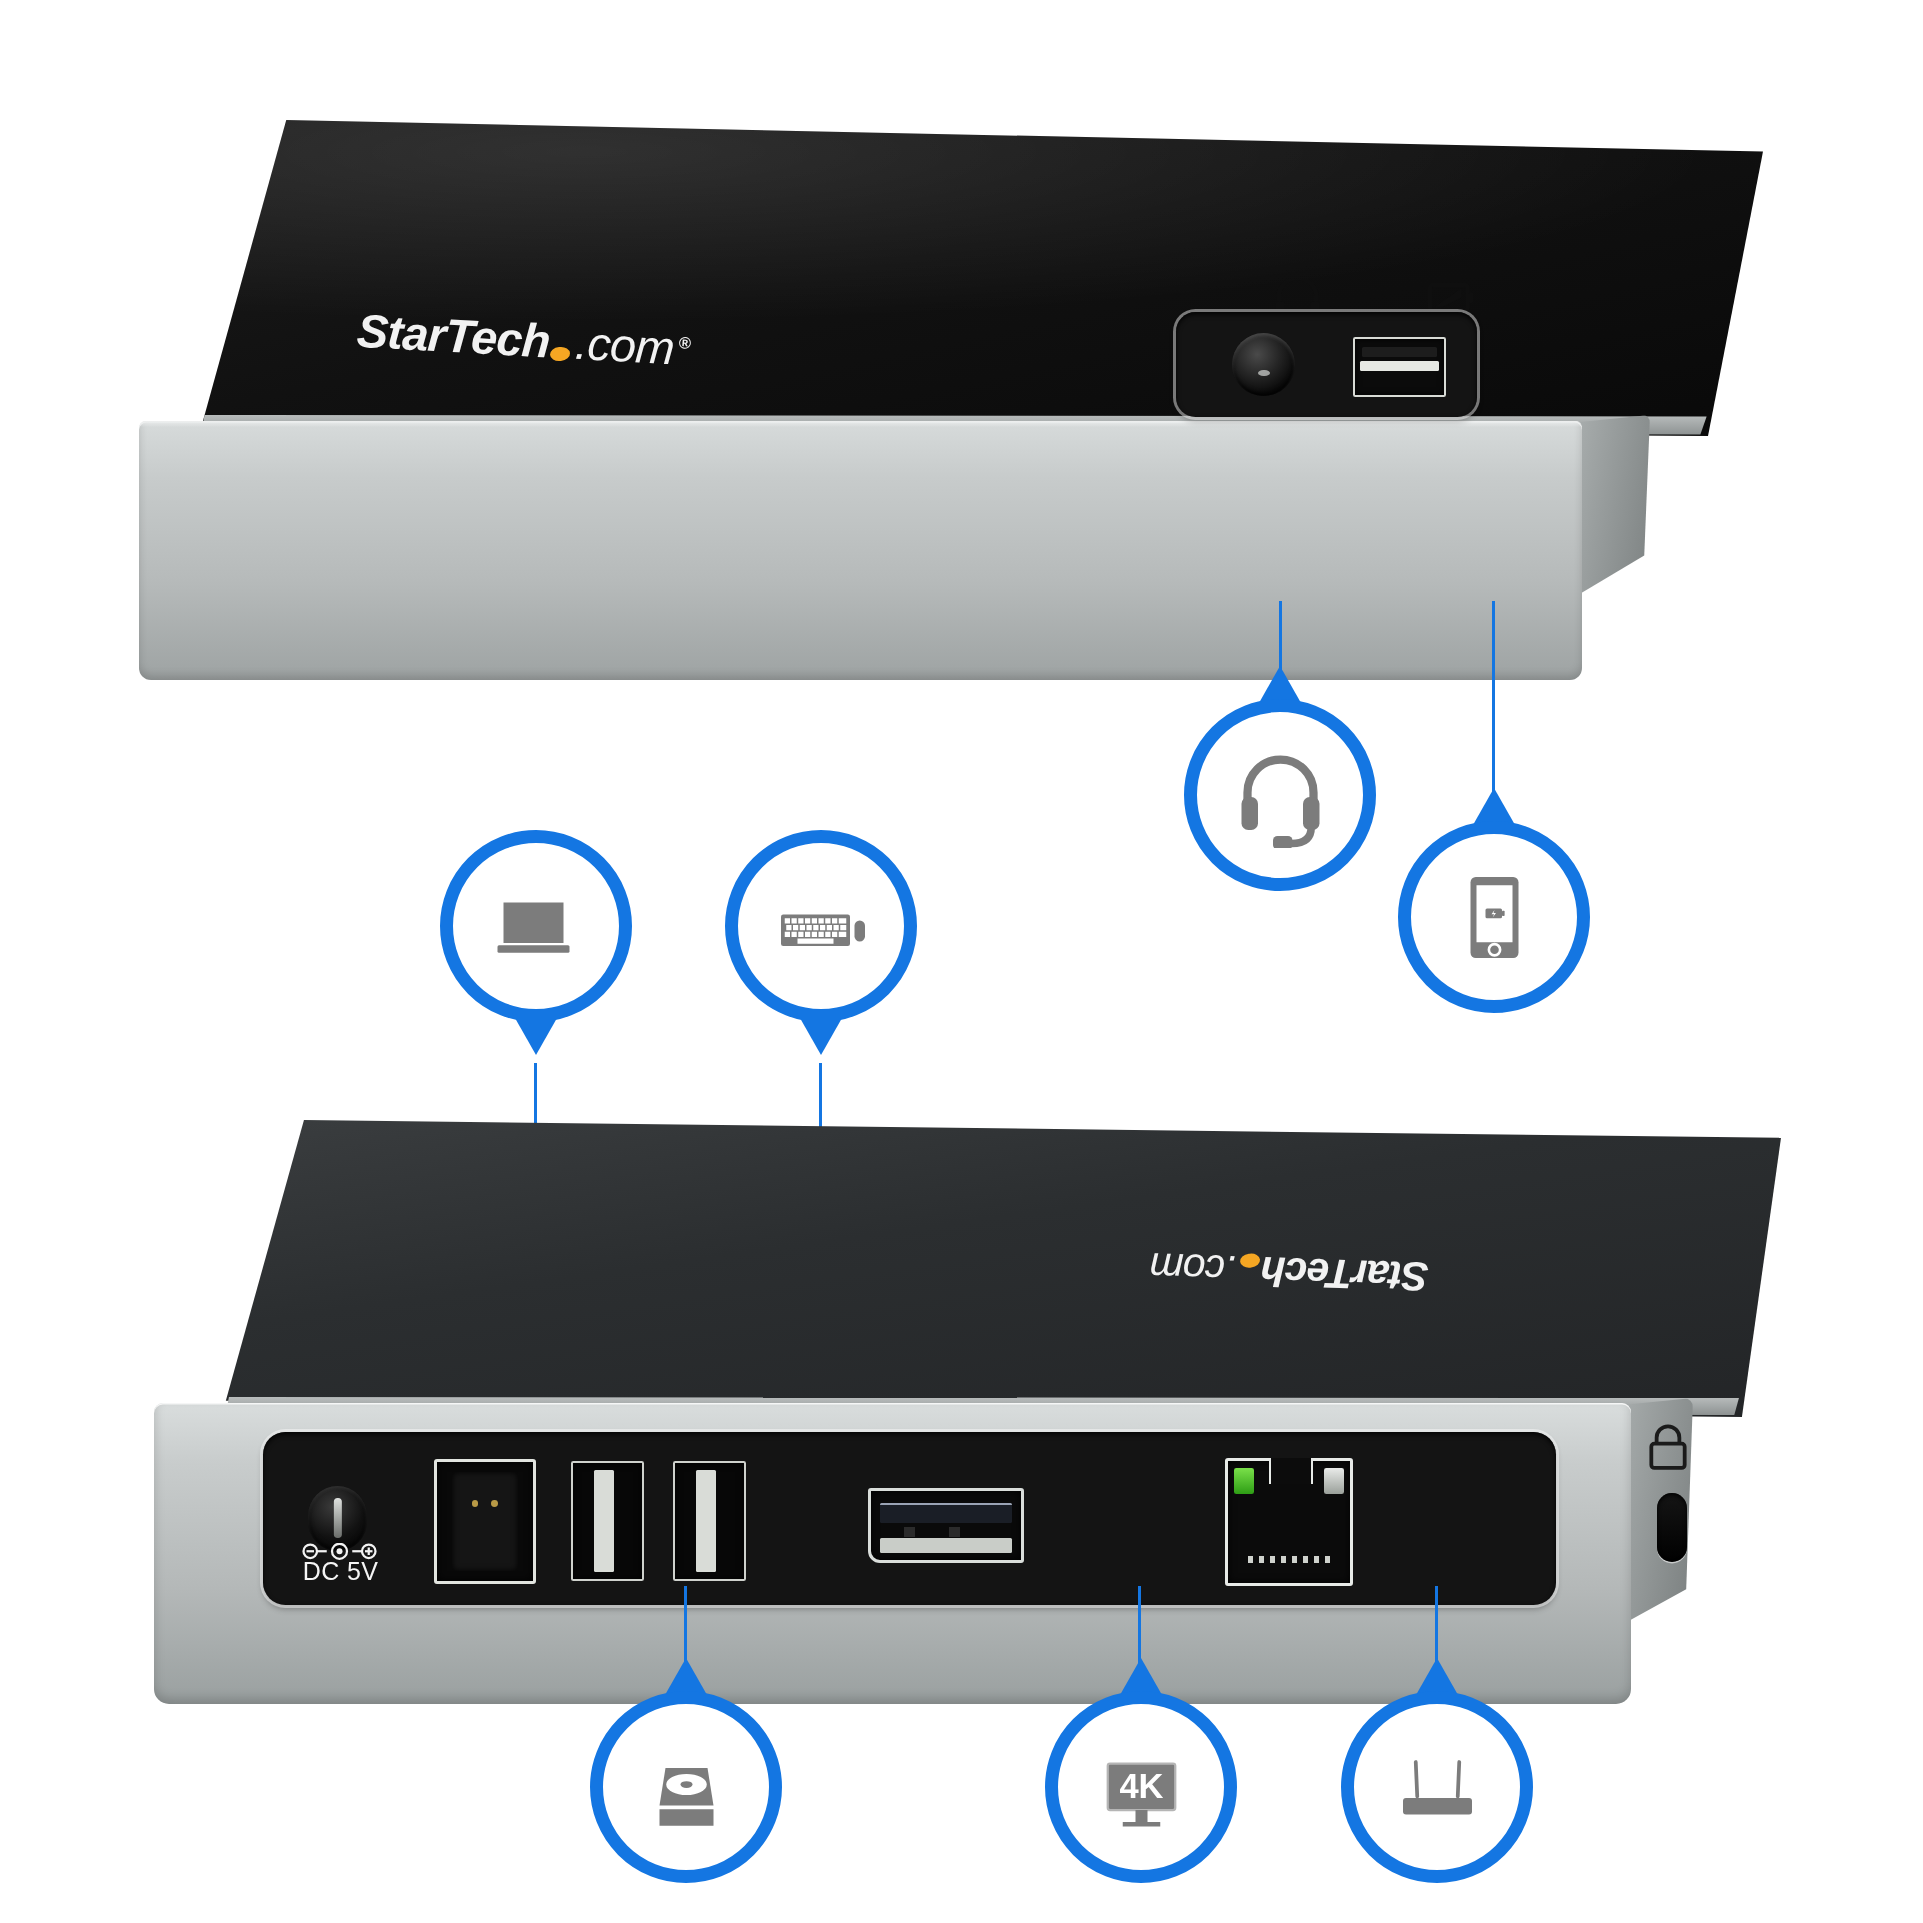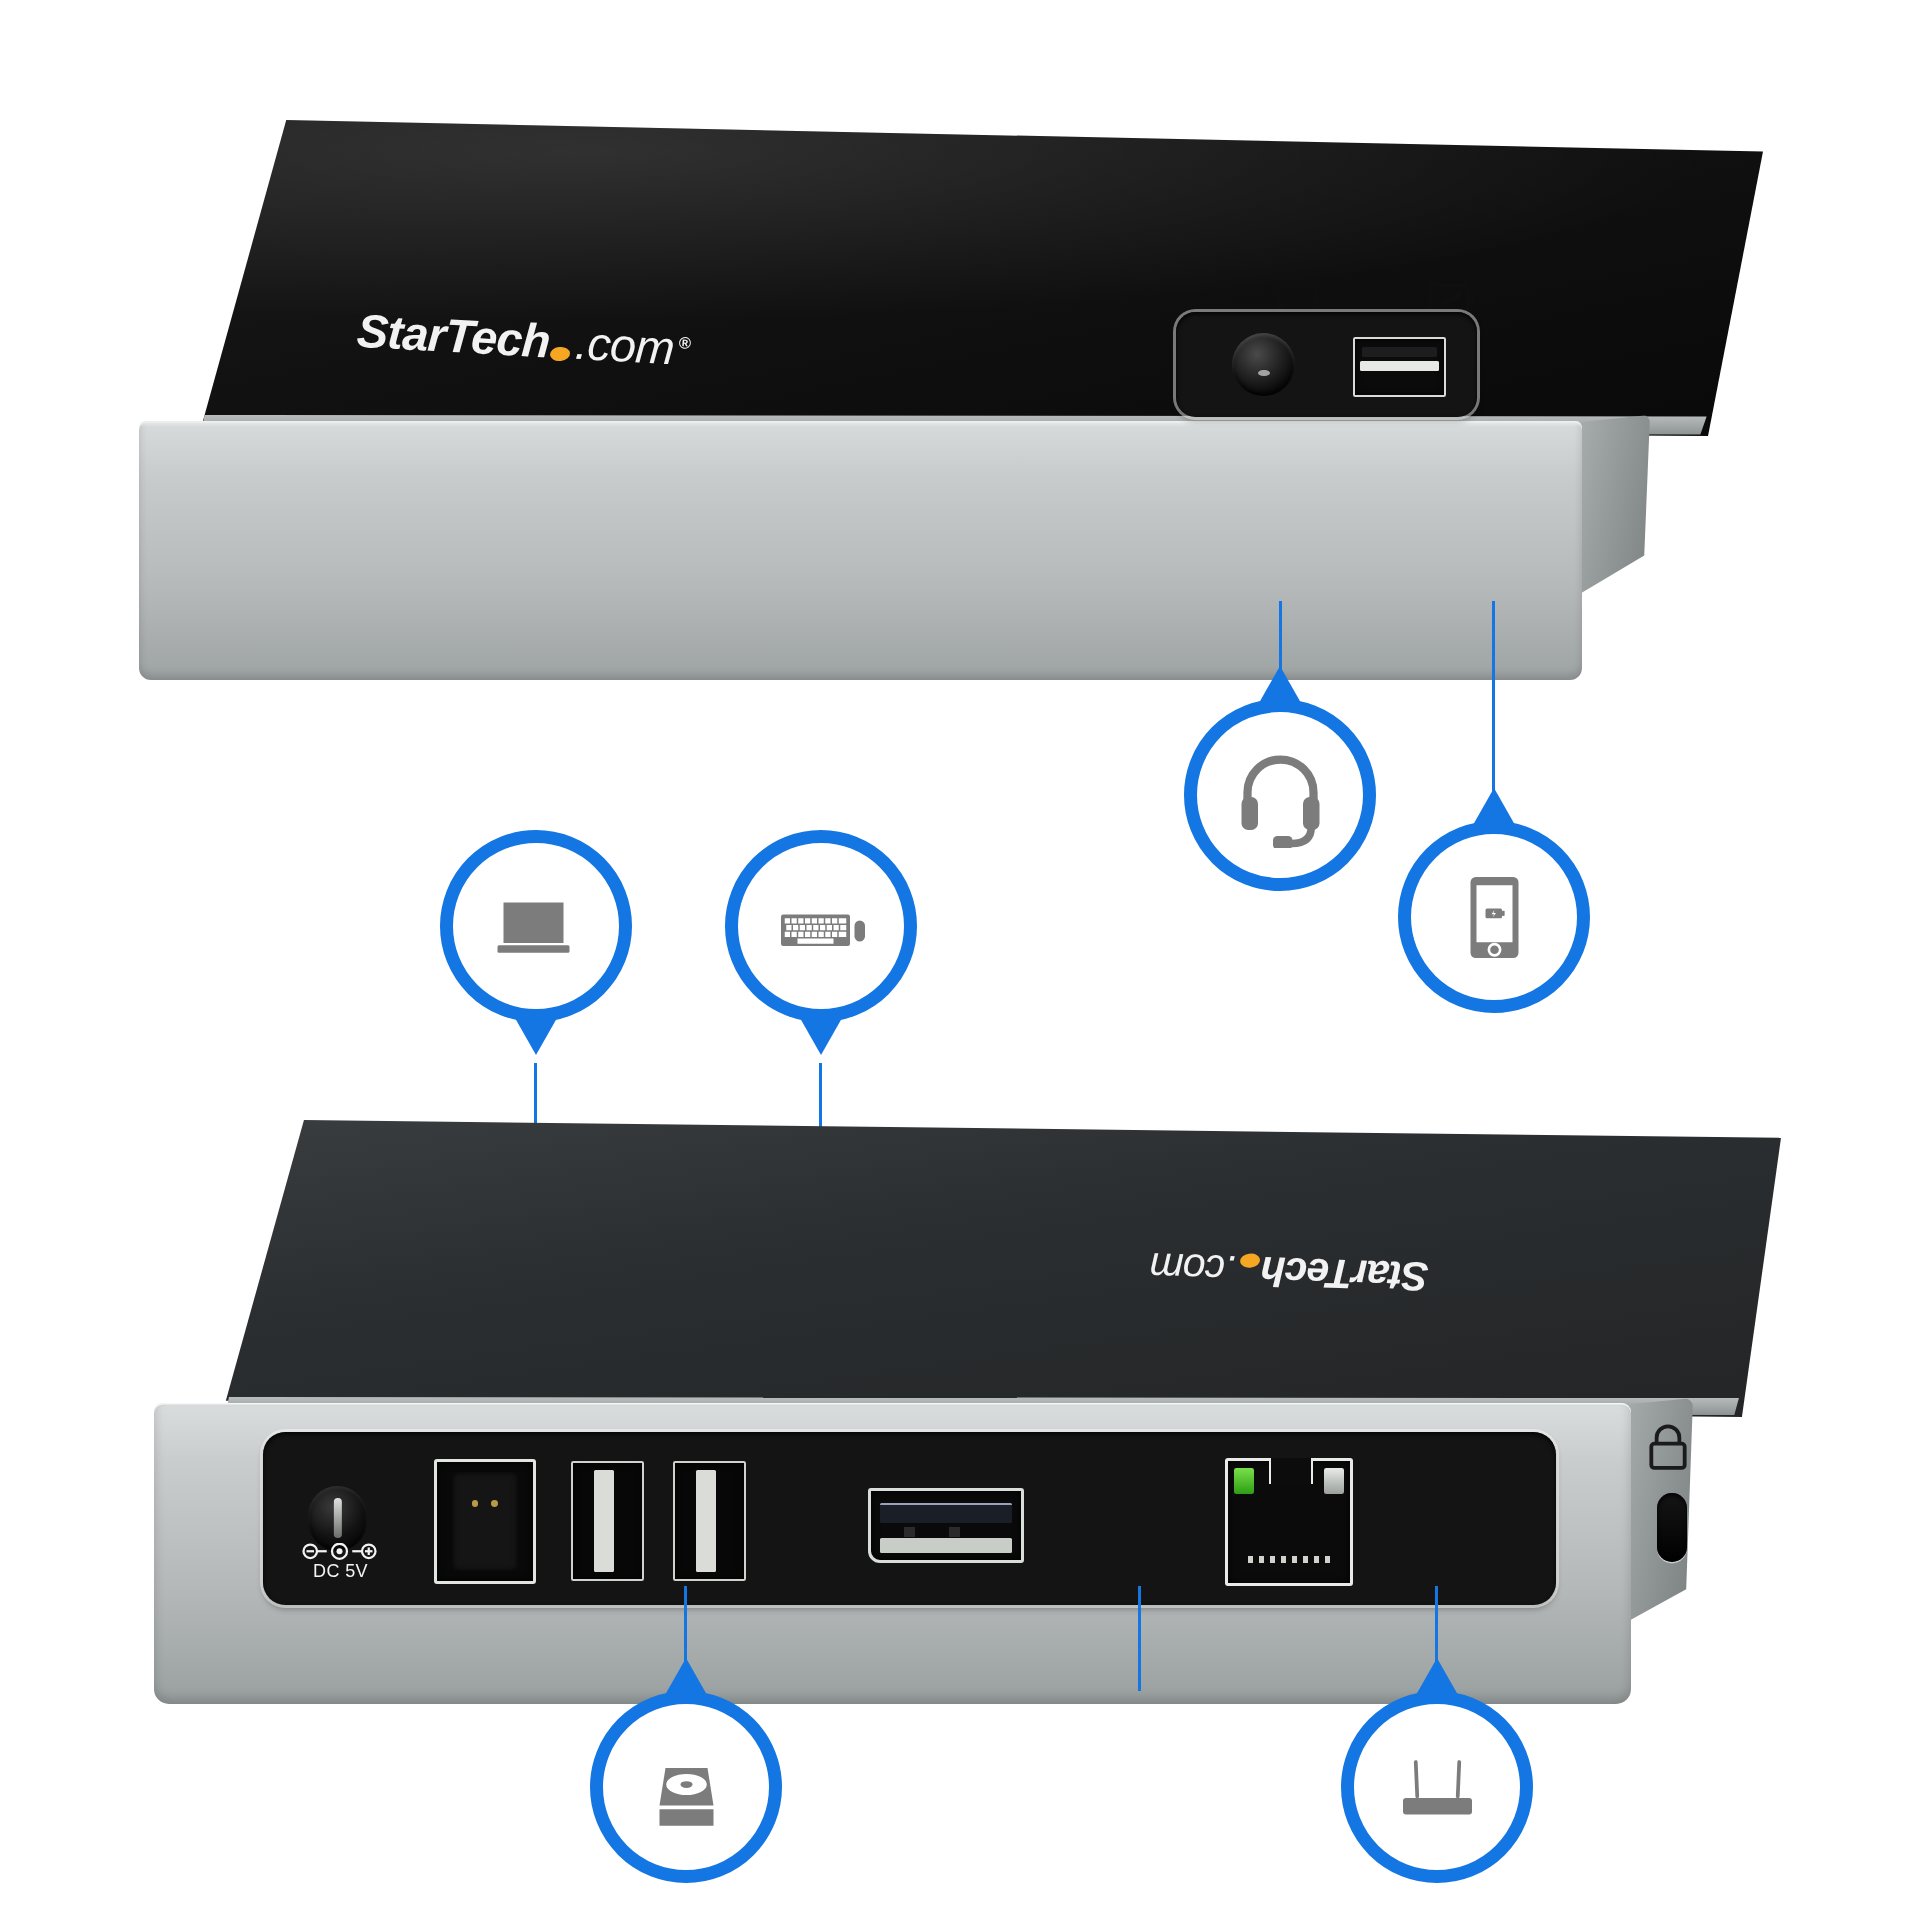--- a/index.html
+++ b/index.html
@@ -151,21 +151,21 @@
     background:radial-gradient(circle at 42% 32%,#3a3a3a,#111 55%,#000 100%);
     box-shadow:inset 0 1.5px 3.8px rgba(255,255,255,.12), inset 0 -2.3px 5.3px rgba(0,0,0,.9);
   }
   .dc-jack::after{
     content:"";position:absolute;left:50%;top:18%;width:8.3px;height:62%;
     transform:translateX(-50%);border-radius:3.8px;
     background:linear-gradient(180deg,#dfe2df,#6a6d6a);
   }
   .dc-label{
     position:absolute;left:13.5px;top:126px;width:128px;text-align:center;
-    color:#f4f4f4;font-size:18px;line-height:27px;letter-spacing:0.4px;
+    color:#f4f4f4;font-size:25px;line-height:27px;letter-spacing:0.4px;
   }
   .polarity{
     position:absolute;left:39px;top:111px;width:75px;height:16.5px;
   }
 
   
   .usb-b{
     position:absolute;left:171px;top:27px;width:96px;height:119px;
     border:3px solid #e2e5e0;border-radius:3px;background:#090909;
     box-shadow:inset 0 0 9px rgba(0,0,0,.95);
@@ -477,20 +477,32 @@
       <svg viewBox="0 0 140 140" width="105" height="105">
         <path d="M42 44 H98 L106 94 H34 Z" fill="#7c7c7c"></path>
         <ellipse cx="70" cy="66" rx="27" ry="14" fill="#ffffff"></ellipse>
         <ellipse cx="70" cy="66" rx="8" ry="4.5" fill="#7c7c7c"></ellipse>
         <rect x="34" y="99" width="72" height="22" fill="#7c7c7c"></rect>
       </svg>
     </div>
   </div>
 
   <div class="leader" style="left:1138px;top:1586px;height:105px;"></div>
+  <div class="callout down" style="left:1045px;top:1691px;width:192px;height:192px;">
+    <div class="pointer"></div>
+    <div class="ring"></div>
+    <div class="glyph">
+      <svg viewBox="0 0 140 140" width="105" height="105">
+        <rect x="25" y="38" width="90" height="62" rx="3" fill="#7c7c7c" stroke="#b5b5b5" stroke-width="3"></rect>
+        <rect x="62" y="100" width="16" height="16" fill="#7c7c7c"></rect>
+        <rect x="45" y="116" width="50" height="6" fill="#7c7c7c"></rect>
+        <text x="70" y="84" text-anchor="middle" font-family="Liberation Sans, sans-serif" font-size="46" font-weight="bold" fill="#ffffff">4K</text>
+      </svg>
+    </div>
+  </div>
 
   <div class="leader" style="left:1435px;top:1586px;height:105px;"></div>
   <div class="callout down" style="left:1341px;top:1691px;width:192px;height:192px;">
     <div class="pointer"></div>
     <div class="ring"></div>
     <div class="glyph">
       <svg viewBox="0 0 140 140" width="105" height="105">
         <rect x="24" y="84" width="92" height="22" rx="4" fill="#7c7c7c"></rect>
         <path d="M43 82 L41 36" stroke="#7c7c7c" stroke-width="5" stroke-linecap="round"></path>
         <path d="M97 82 L99 36" stroke="#7c7c7c" stroke-width="5" stroke-linecap="round"></path>

